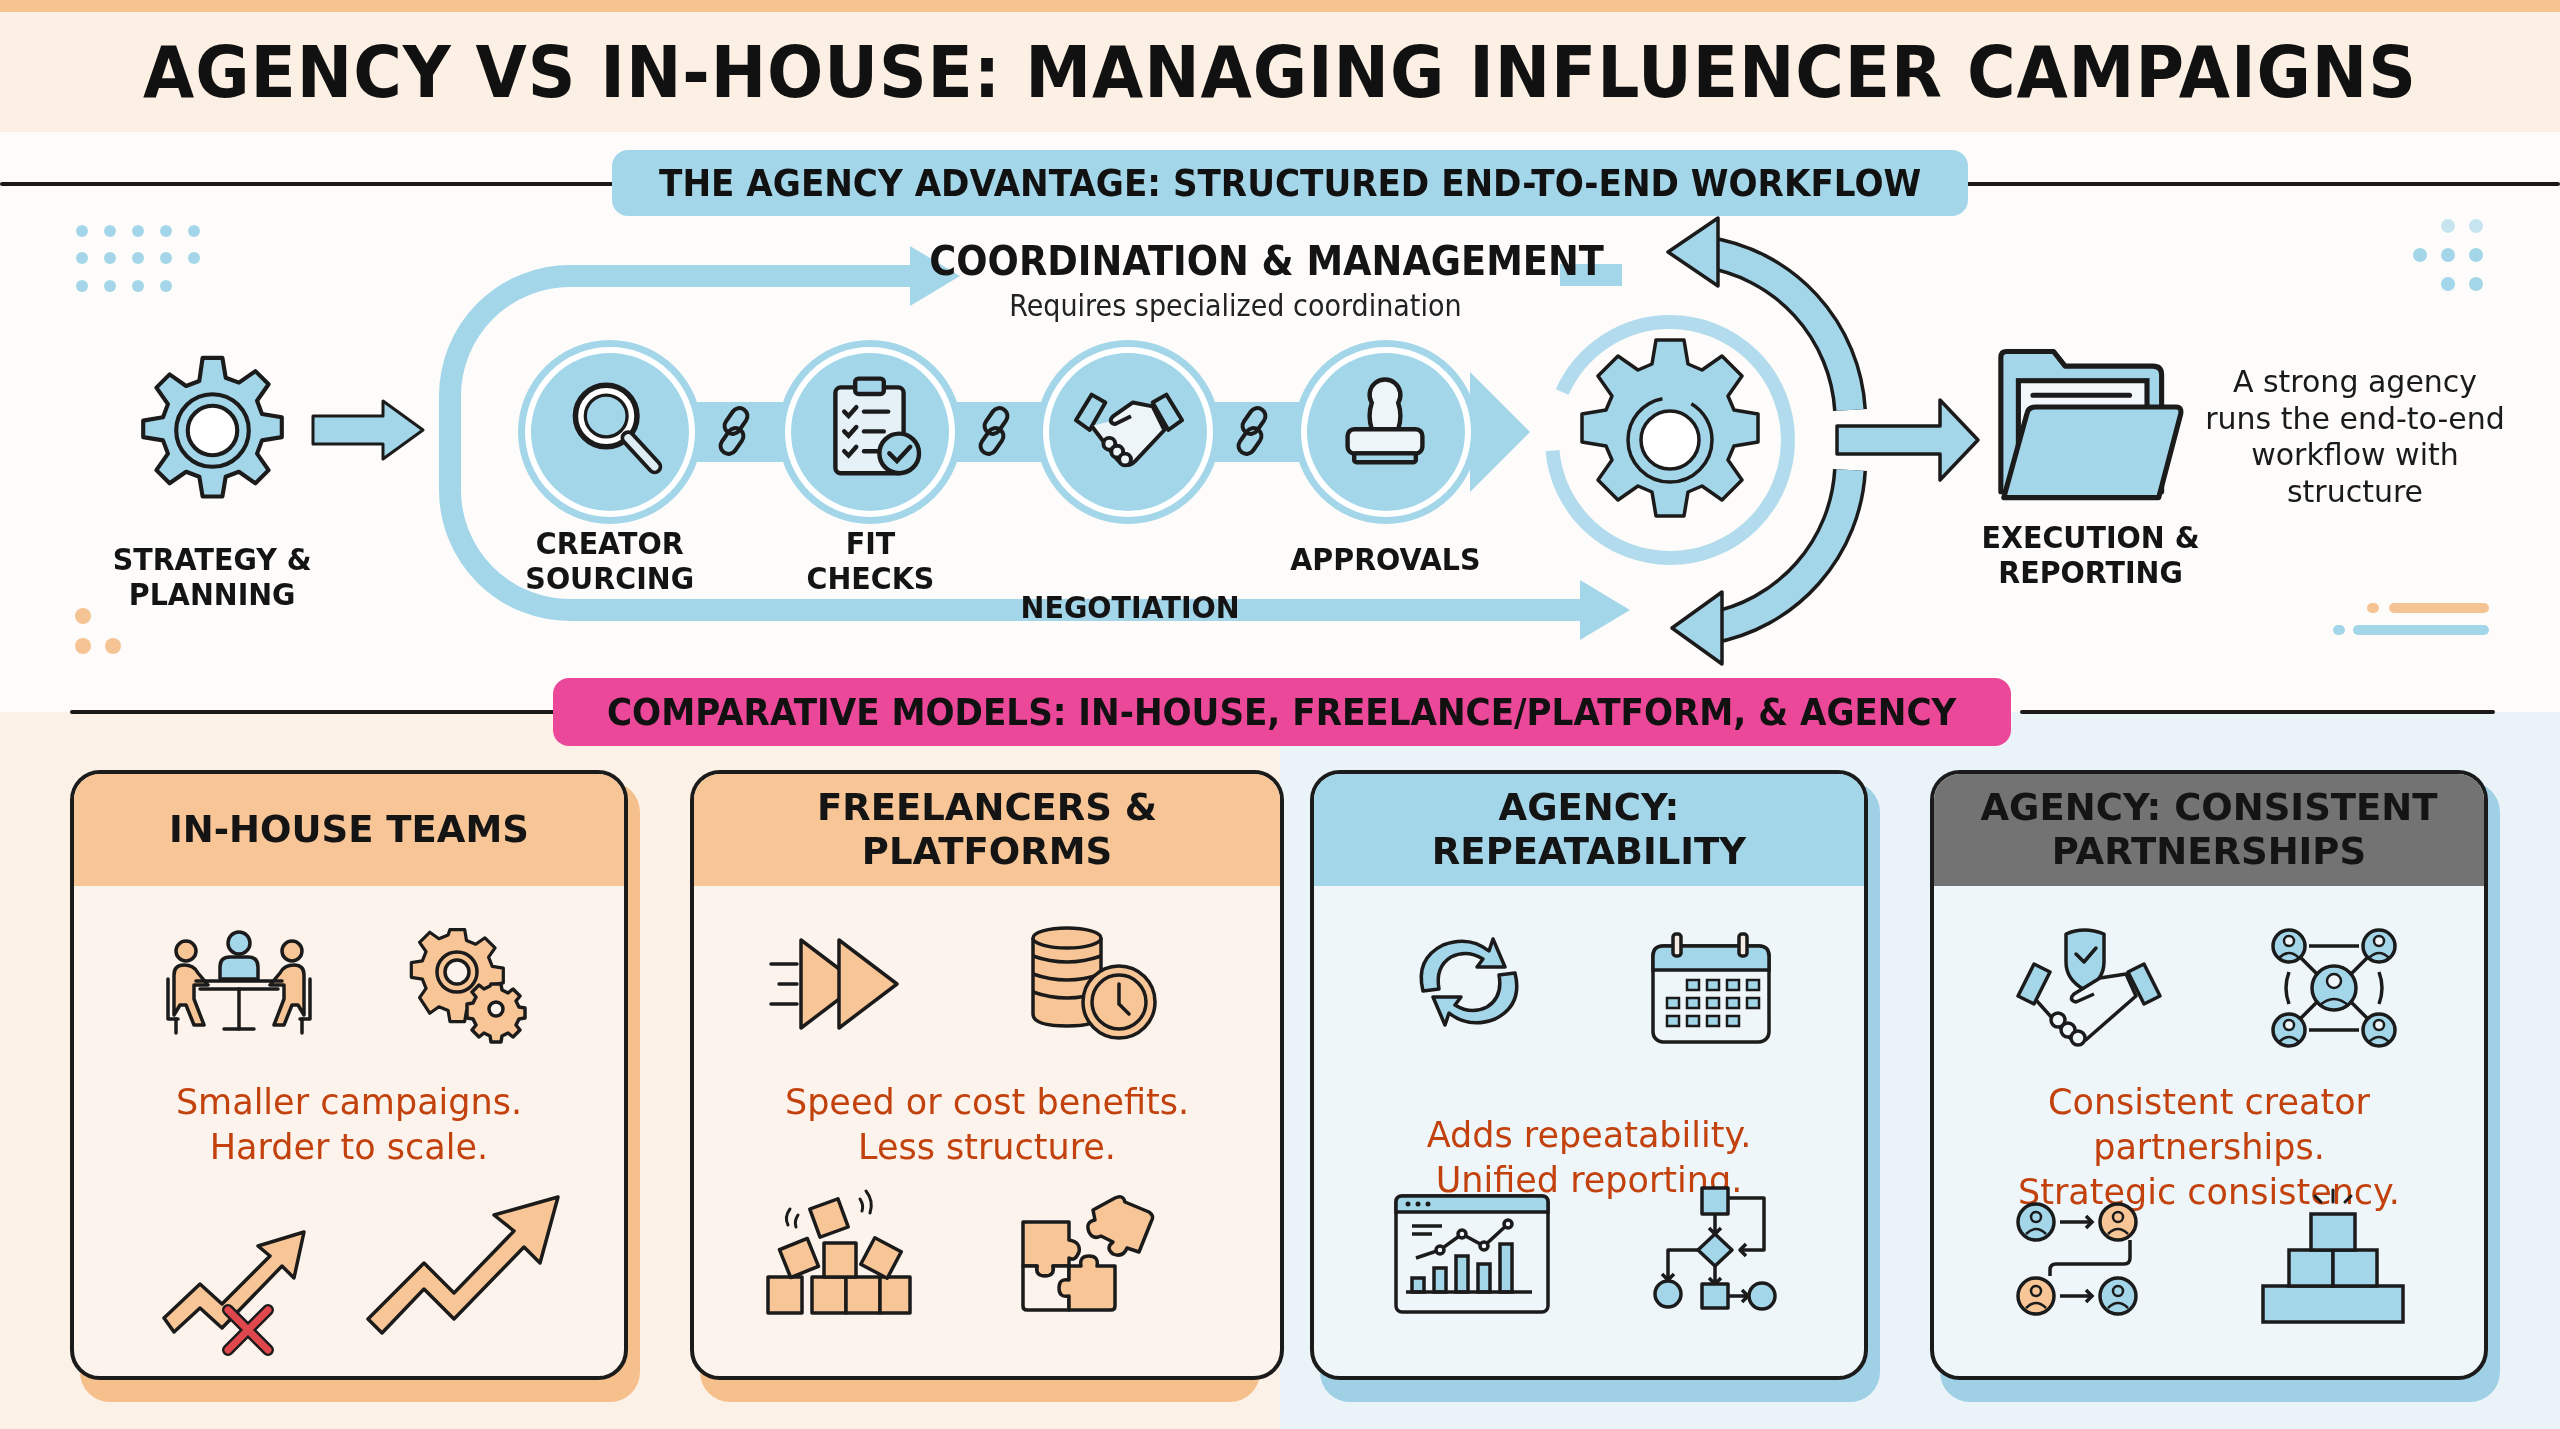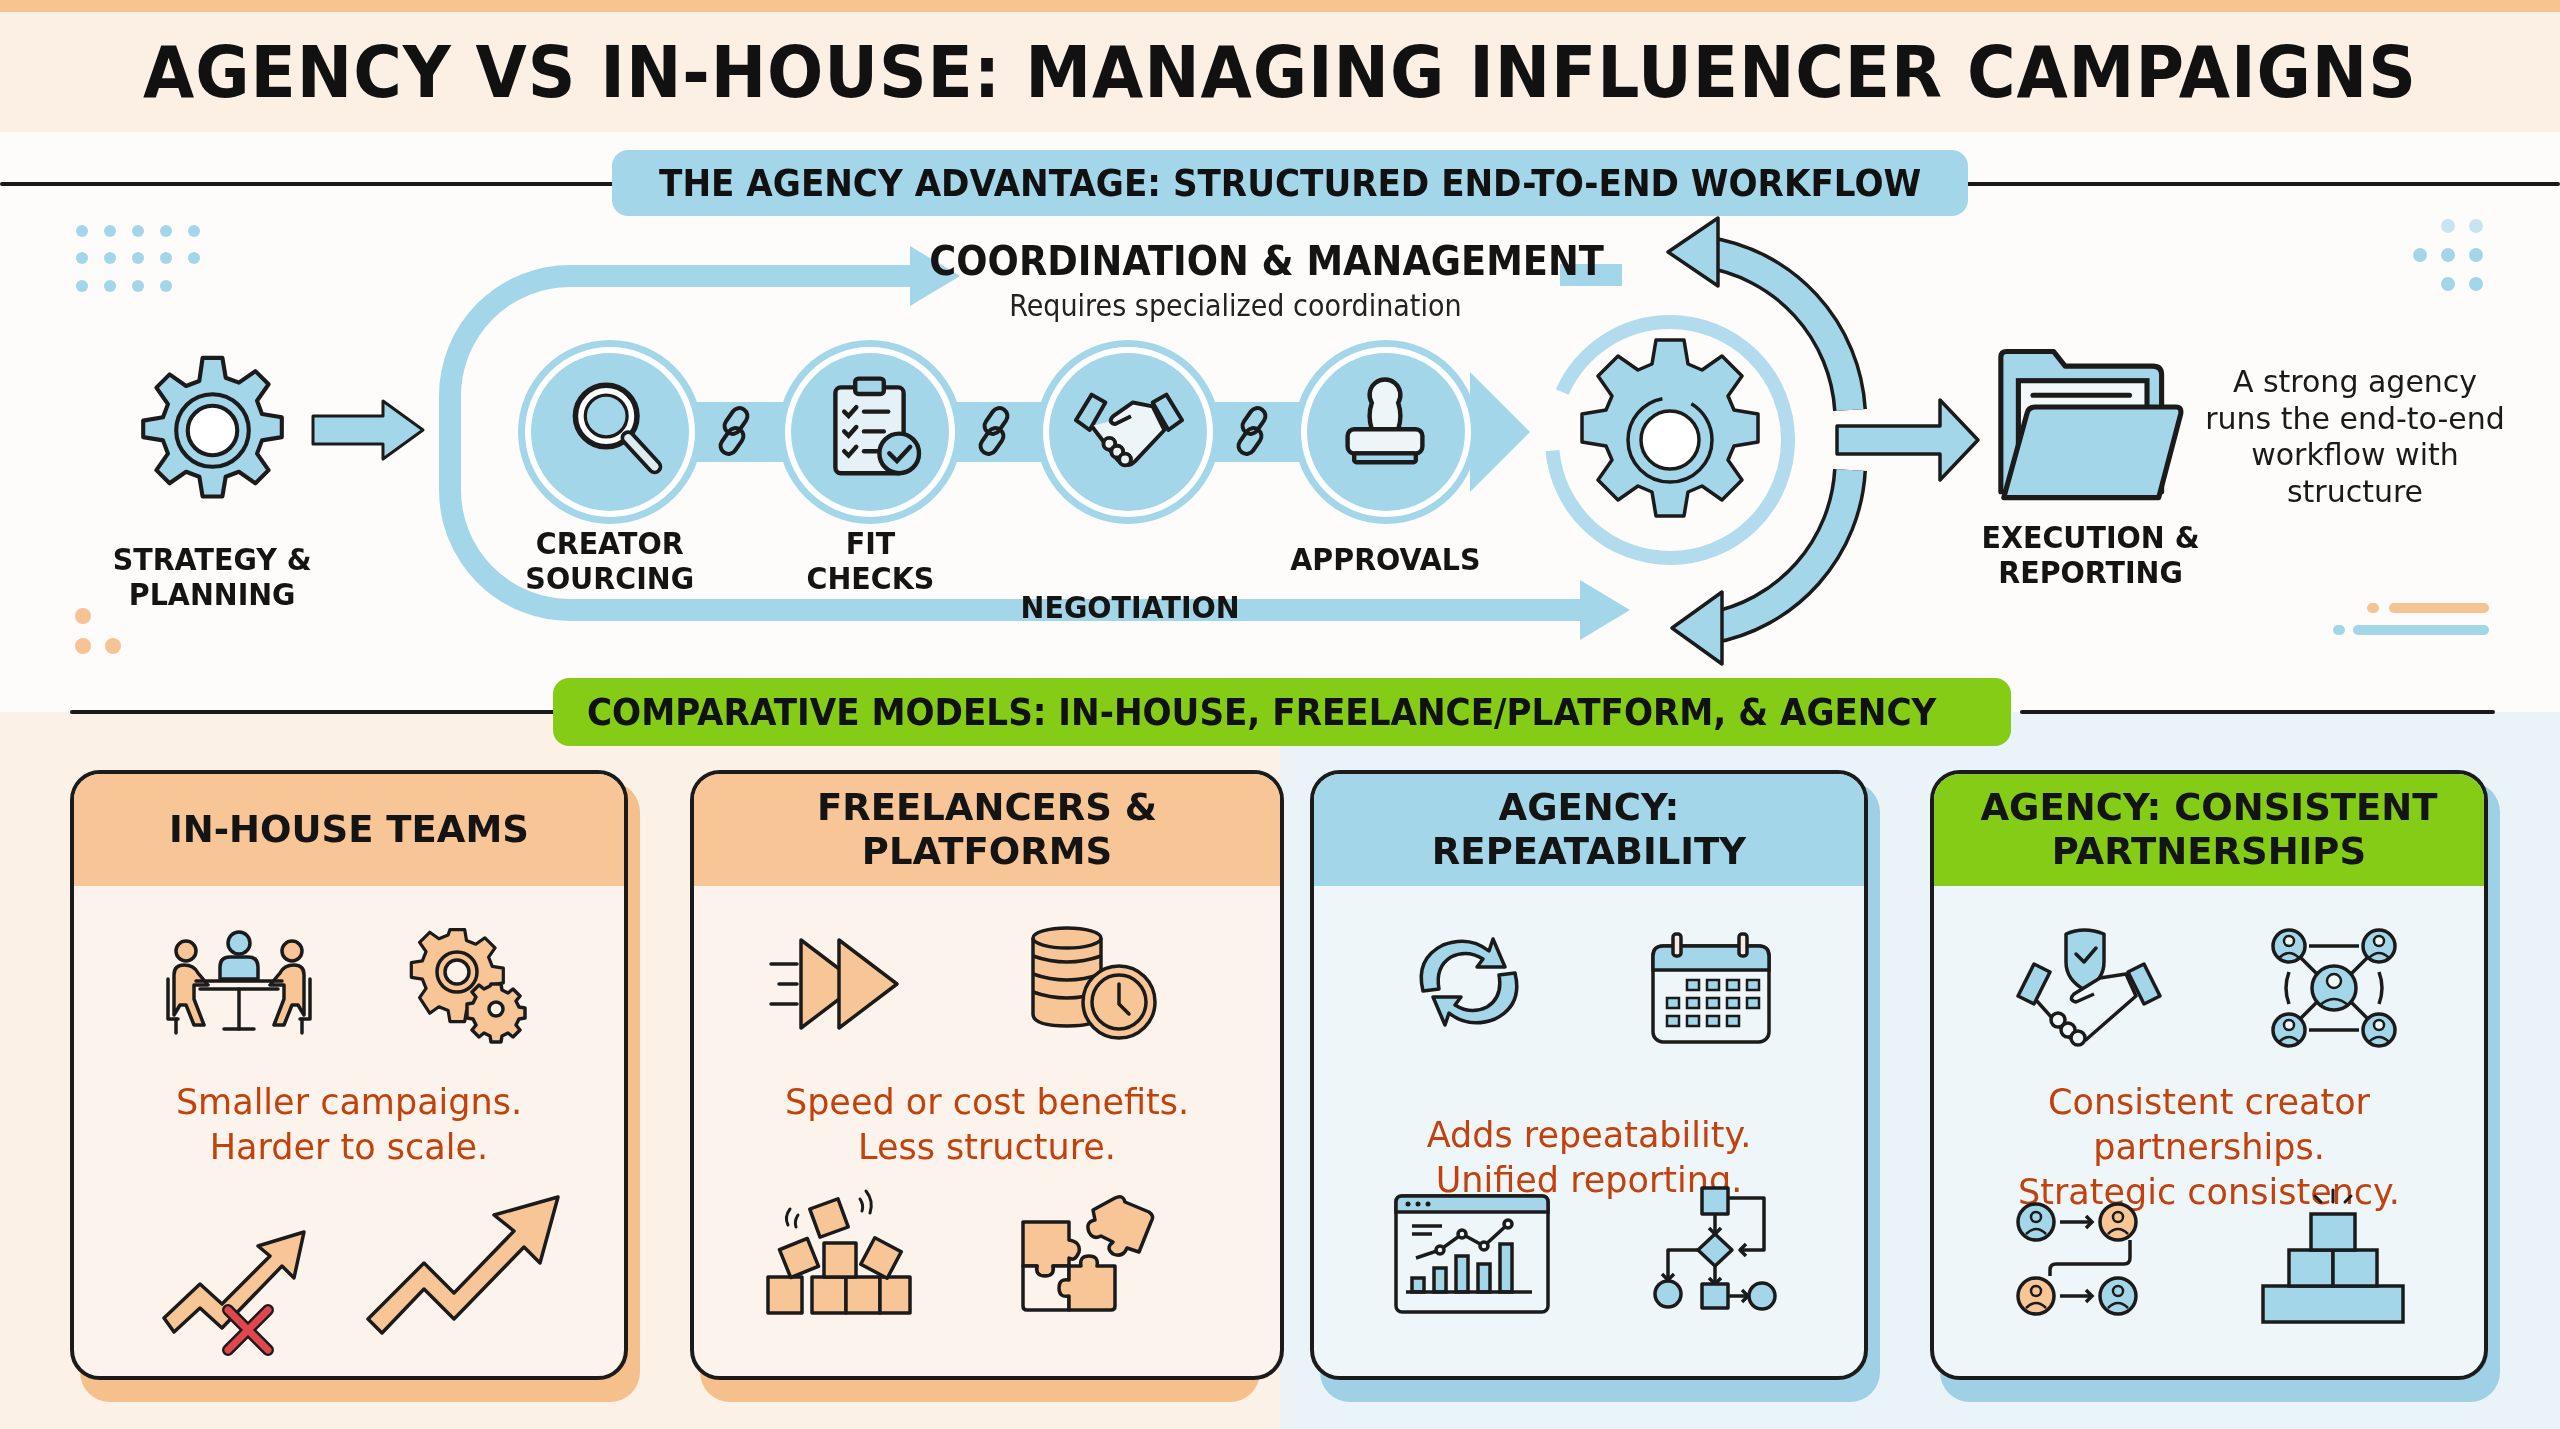--- a/index.html
+++ b/index.html
@@ -22,21 +22,21 @@
     transform: scaleX(0.92);
   }
   
   .hline { height: 4px; background: #1a1a1a; border-radius: 2px; }
   .pill {
     display: flex; align-items: center; justify-content: center;
     font-weight: bold; font-size: 38px; color: #111;
     border-radius: 16px; white-space: nowrap;
   }
   .pill-blue { background: #a4d6ea; }
-  .pill-orange { background: #84cc16; justify-content: flex-end; }
+  .pill-orange { background: #ec4899; }
   .pill span { display: inline-block; transform: scaleX(0.9); }
 
   
   .lower-left-bg { left: 0; top: 712px; width: 1280px; height: 717px; background: #fcf1e6; }
   .lower-right-bg { left: 1280px; top: 712px; width: 1280px; height: 717px; background: #eaf4f8; }
 
   
   .wf-label {
     font-weight: bold; font-size: 31px; text-align: center; line-height: 1.12;
     color: #141414; white-space: pre-line;
@@ -448,21 +448,21 @@
       <circle cx="24" cy="110" r="13" fill="#a4d6ea"></circle>
       <rect x="58" y="100" width="26" height="24" fill="#a4d6ea"></rect>
       <line x1="84" y1="112" x2="104" y2="112"></line>
         <path d="M98 106 L104 112 L98 118"></path>
       <circle cx="118" cy="112" r="13" fill="#a4d6ea"></circle>
     </g>
   </svg>
 </div>
 
 <div class="abs card" style="left:1930px;top:770px;width:558px;height:610px;background:#eef6f9;">
-  <div class="card-head" style="background:#84cc16;">AGENCY: CONSISTENT
+  <div class="card-head" style="background:#737373;">AGENCY: CONSISTENT
 PARTNERSHIPS</div>
   <div class="card-desc" style="top:306px;">Consistent creator partnerships.
 Strategic consistency.</div>
   <svg class="icon" style="left:80px;top:150px;" width="150" height="130" viewBox="0 0 150 130">
     <g stroke="#1b1b1b" stroke-width="3.5" stroke-linejoin="round">
       <path d="M52 10 Q70 2 90 10 V38 Q90 56 71 66 Q52 56 52 38Z" fill="#a4d6ea"></path>
       <path d="M62 30 L70 38 L82 24" fill="none" stroke-linecap="round"></path>
       <path d="M4 72 L20 40 L36 48 L20 80Z" fill="#a4d6ea"></path>
       <path d="M146 72 L130 40 L114 48 L130 80Z" fill="#a4d6ea"></path>
       <path d="M22 76 L56 114 Q66 122 74 114 L122 72 L112 50 L86 54 L60 70 Q54 76 62 78 L80 70" fill="#eef6f9"></path>

